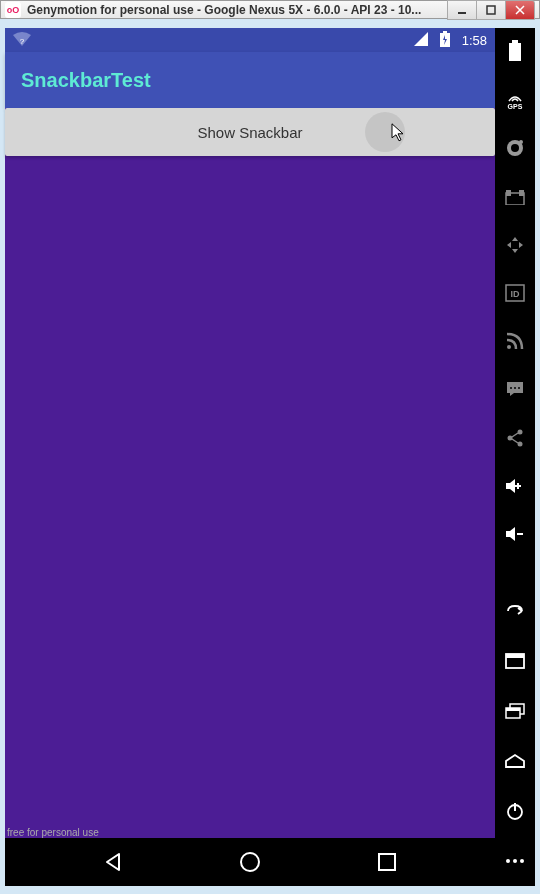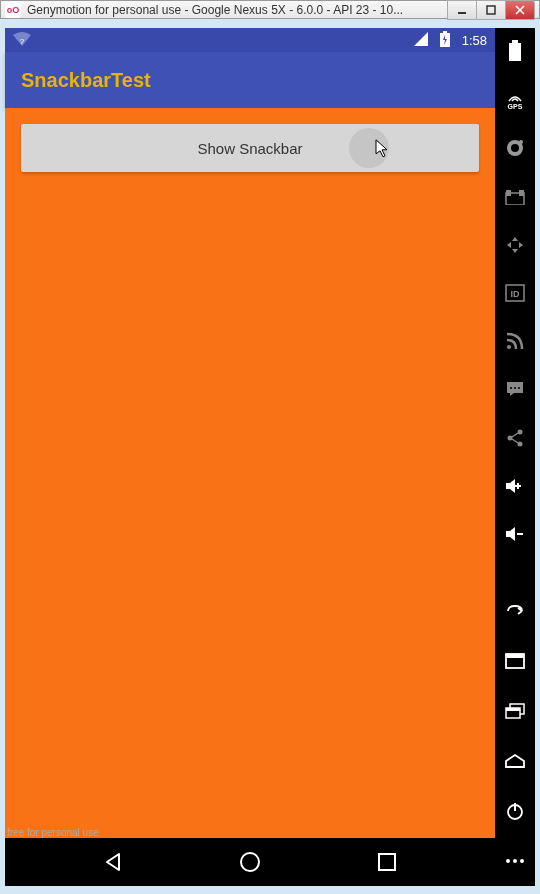--- a/index.html
+++ b/index.html
@@ -37,20 +37,21 @@
       justify-content: center;
       font-size: 9px;
       color: #e91e63;
       font-weight: bold;
     }
     .win-title {
       flex: 1;
       white-space: nowrap;
       overflow: hidden;
       text-overflow: ellipsis;
+      font-weight: bold;
     }
     .win-buttons {
       display: flex;
       gap: 0;
     }
     .win-btn {
       width: 30px;
       height: 20px;
       display: flex;
       align-items: center;
@@ -107,30 +108,29 @@
     .wifi-icon svg, .signal-icon svg, .battery-icon svg {
       fill: white;
     }
     
     .app-bar {
       height: 56px;
       background: #3f51b5;
       display: flex;
       align-items: center;
       padding: 0 16px;
-      color: #eab308;
+      color: #5eead4;
       font-size: 20px;
       font-weight: bold;
       box-shadow: 0 2px 4px rgba(0,0,0,0.2);
     }
     
     .content {
       flex: 1;
-      padding: 16px;
-      background: #f97316;
+      background: #4c1d95;
     }
     .show-snackbar-btn {
       width: 100%;
       height: 48px;
       background: #d6d6d6;
       border: none;
       font-size: 15px;
       font-weight: 500;
       color: #333;
       border-radius: 2px;

